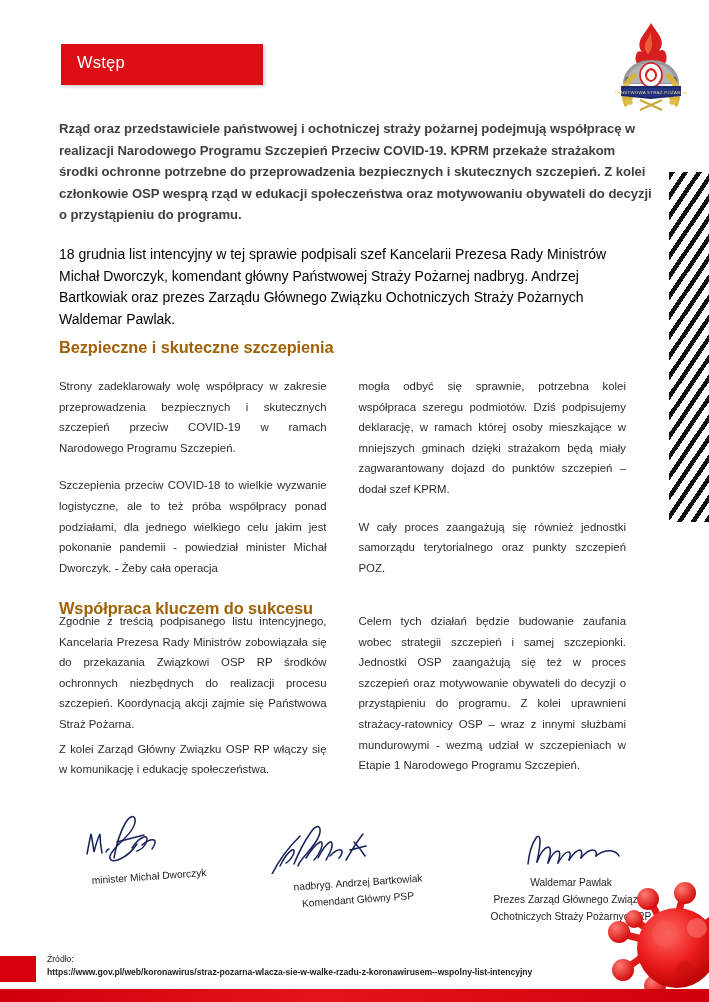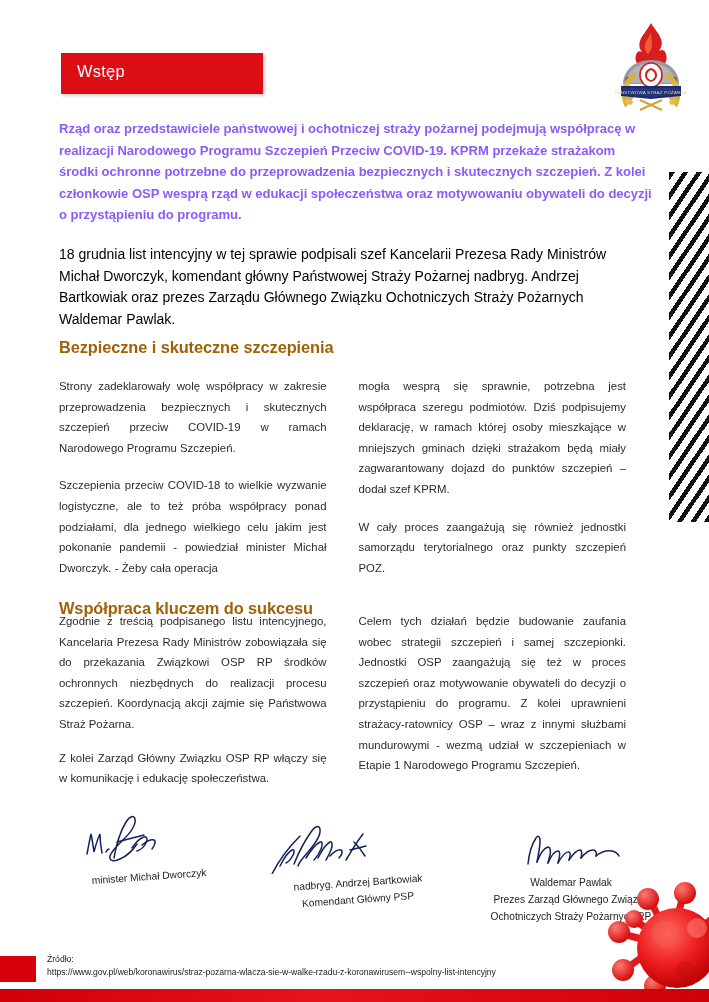--- a/index.html
+++ b/index.html
@@ -23,21 +23,21 @@
     left: 612px;
     top: 20px;
     width: 78px;
     height: 92px;
   }
 
   
   .section-banner {
     position: absolute;
     left: 61px;
-    top: 53px;
+    top: 44px;
     width: 202px;
     height: 41px;
     background: #dd0d15;
     box-shadow: 2px 2px 3px rgba(0,0,0,0.18);
   }
   .section-banner .banner-label {
     position: absolute;
     left: 16px;
     top: 9px;
     font-size: 16.5px;
@@ -61,21 +61,21 @@
 
   
   .lead {
     position: absolute;
     left: 59px;
     top: 118px;
     width: 596px;
     font-size: 13.1px;
     font-weight: bold;
     line-height: 21.5px;
-    color: #8b5cf6;
+    color: #404040;
     letter-spacing: -0.05px;
   }
 
   
   .intro {
     position: absolute;
     left: 59px;
     top: 244px;
     width: 570px;
     font-size: 14px;
@@ -106,21 +106,21 @@
   .cols.block-2 { left: 59px; top: 611px; width: 567px; }
   .col {
     width: 268px;
     font-size: 11.4px;
     line-height: 20.6px;
     color: #2b2b2b;
     text-align: justify;
   }
   .col p { margin: 0 0 17px 0; }
   .col p:last-child { margin-bottom: 0; }
-  .col p.tight { margin-bottom: 13px; }
+  .col p.tight { margin-bottom: 4px; }
 
   
   .signatures {
     position: absolute;
     left: 36px;
     top: 800px;
     width: 640px;
     height: 110px;
   }
   .sig-block { position: absolute; text-align: center; }
@@ -151,21 +151,21 @@
   }
   .footer-source {
     position: absolute;
     left: 47px;
     top: 953px;
     font-size: 8.6px;
     line-height: 12.5px;
     color: #222222;
     white-space: nowrap;
   }
-  .footer-source .src-url { display: block; letter-spacing: -0.02px; }
+  .footer-source .src-url { display: block; letter-spacing: -0.02px; font-weight: bold; }
   .footer-bar {
     position: absolute;
     left: 0;
     bottom: 0;
     width: 709px;
     height: 13px;
     background: linear-gradient(90deg, #cf0009 0%, #e4141c 45%, #cf0009 100%);
   }
 
   
@@ -231,21 +231,21 @@
 
   <div class="intro">18 grudnia list intencyjny w tej sprawie podpisali szef Kancelarii Prezesa Rady Ministrów Michał Dworczyk, komendant główny Państwowej Straży Pożarnej nadbryg. Andrzej Bartkowiak oraz prezes Zarządu Głównego Związku Ochotniczych Straży Pożarnych Waldemar Pawlak.</div>
 
   <div class="heading h-1">Bezpieczne i skuteczne szczepienia</div>
   <div class="cols block-1">
     <div class="col">
       <p>Strony zadeklarowały wolę współpracy w zakresie przeprowadzenia bezpiecznych i skutecznych szczepień przeciw COVID-19 w ramach Narodowego Programu Szczepień.</p>
       <p>Szczepienia przeciw COVID-18 to wielkie wyzwanie logistyczne, ale to też próba współpracy ponad podziałami, dla jednego wielkiego celu jakim jest pokonanie pandemii - powiedział minister Michał Dworczyk. - Żeby cała operacja</p>
     </div>
     <div class="col">
-      <p>mogła wesprą się sprawnie, potrzebna jest współpraca szeregu podmiotów. Dziś podpisujemy deklarację, w ramach której osoby mieszkające w mniejszych gminach dzięki strażakom będą miały zagwarantowany dojazd do punktów szczepień – dodał szef KPRM.</p>
+      <p>mogła odbyć się sprawnie, potrzebna kolei współpraca szeregu podmiotów. Dziś podpisujemy deklarację, w ramach której osoby mieszkające w mniejszych gminach dzięki strażakom będą miały zagwarantowany dojazd do punktów szczepień – dodał szef KPRM.</p>
       <p>W cały proces zaangażują się również jednostki samorządu terytorialnego oraz punkty szczepień POZ.</p>
     </div>
   </div>
 
   <div class="heading h-2">Współpraca kluczem do sukcesu</div>
   <div class="cols block-2">
     <div class="col">
       <p class="tight">Zgodnie z treścią podpisanego listu intencyjnego, Kancelaria Prezesa Rady Ministrów zobowiązała się do przekazania Związkowi OSP RP środków ochronnych niezbędnych do realizacji procesu szczepień. Koordynacją akcji zajmie się Państwowa Straż Pożarna.</p>
       <p>Z kolei Zarząd Główny Związku OSP RP włączy się w komunikację i edukację społeczeństwa.</p>
     </div>

